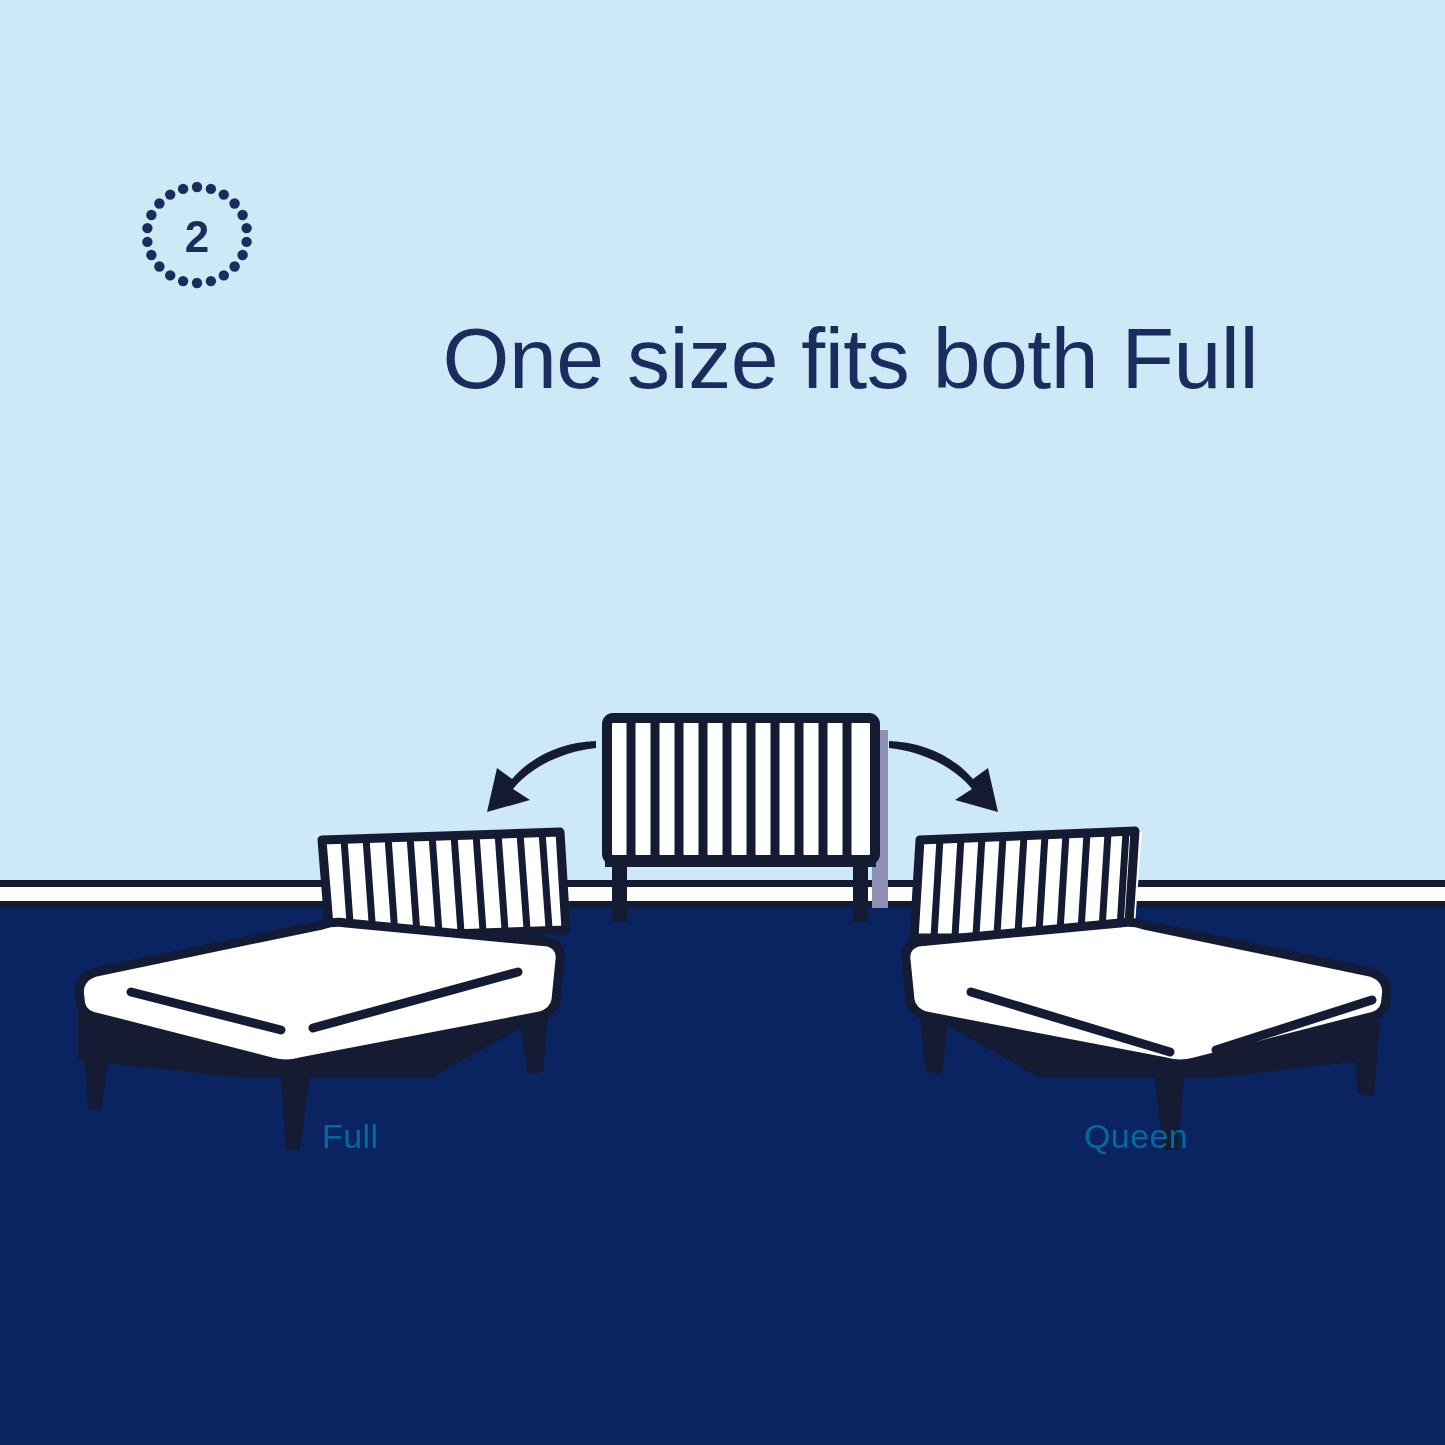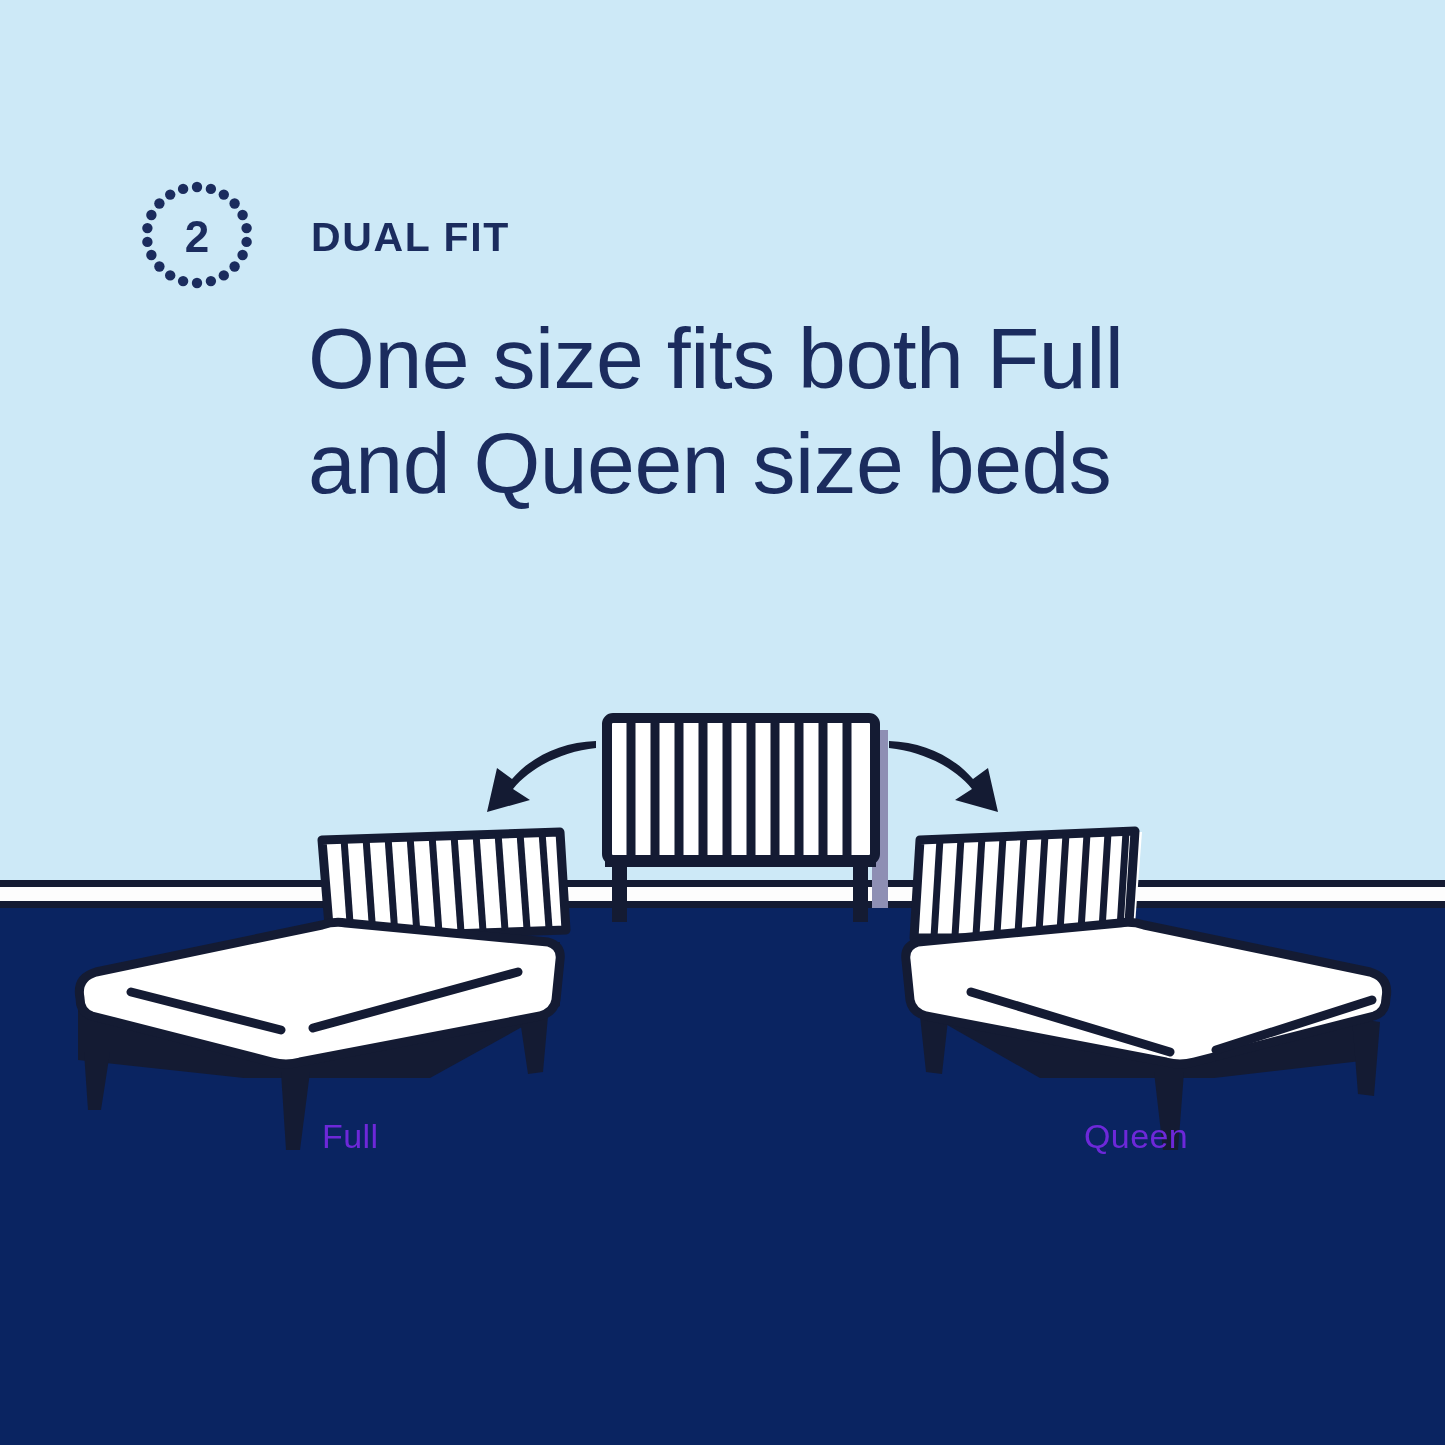--- a/index.html
+++ b/index.html
@@ -87,35 +87,36 @@
   }
   .headline {
     position: absolute;
     left: 308px; top: 306px;
     width: 950px;
     font-size: 86px;
     font-weight: 300;
     line-height: 1.22;
     color: #1b2c5e;
     letter-spacing: -0.5px;
+    text-align: right;
   }
   .headline .ln { display: block; }
 
   
   .scene {
     position: absolute;
     left: 0; top: 0;
     width: 1445px;
     height: 1445px;
   }
   .scene svg { display: block; }
 
   .bed-label {
     position: absolute;
-    color: #6d28d9;
+    color: #0369a1;
     font-size: 34px;
     font-weight: 400;
     letter-spacing: 0.4px;
     white-space: nowrap;
   }
   .label-full  { left: 322px;  top: 1117px; }
   .label-queen { left: 1084px; top: 1117px; }
 </style>
 </head>
 <body>
@@ -152,26 +153,24 @@
             <circle cx="9.4" cy="63.9" r="5.2"></circle>
             <circle cx="9.4" cy="50.1" r="5.2"></circle>
             <circle cx="13.4" cy="37" r="5.2"></circle>
             <circle cx="21.4" cy="25.5" r="5.2"></circle>
             <circle cx="32.2" cy="16.6" r="5.2"></circle>
             <circle cx="45.1" cy="10.9" r="5.2"></circle>
           </g>
         </svg>
         <span class="badge-number">2</span>
       </div>
-      <div class="eyebrow">DUAL FIT</div>
     </div>
 
     <div class="headline">
       <span class="ln">One size fits both Full</span>
-      <span class="ln">and Queen size beds</span>
     </div>
   </div>
 
   <div class="scene">
     <svg width="1445" height="1445" viewBox="0 0 1445 1445">
 
       <g>
 
         <rect x="872" y="730" width="16" height="178" fill="#8e8fb4"></rect>
 

